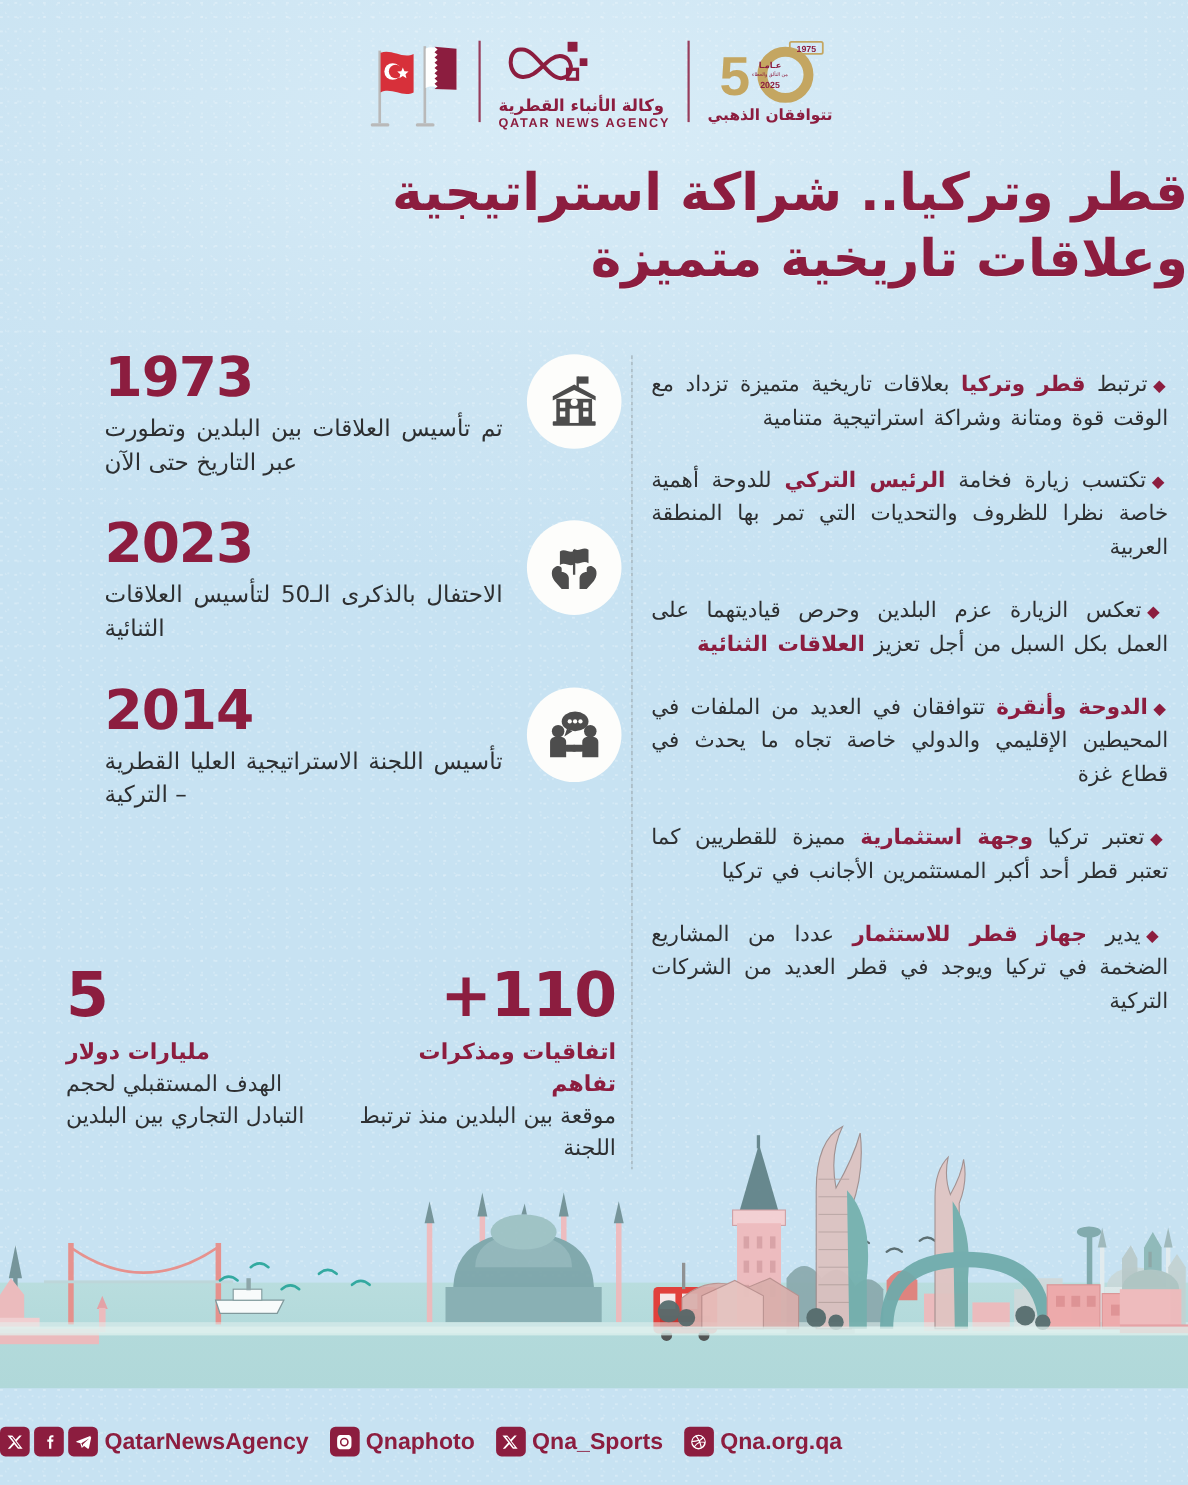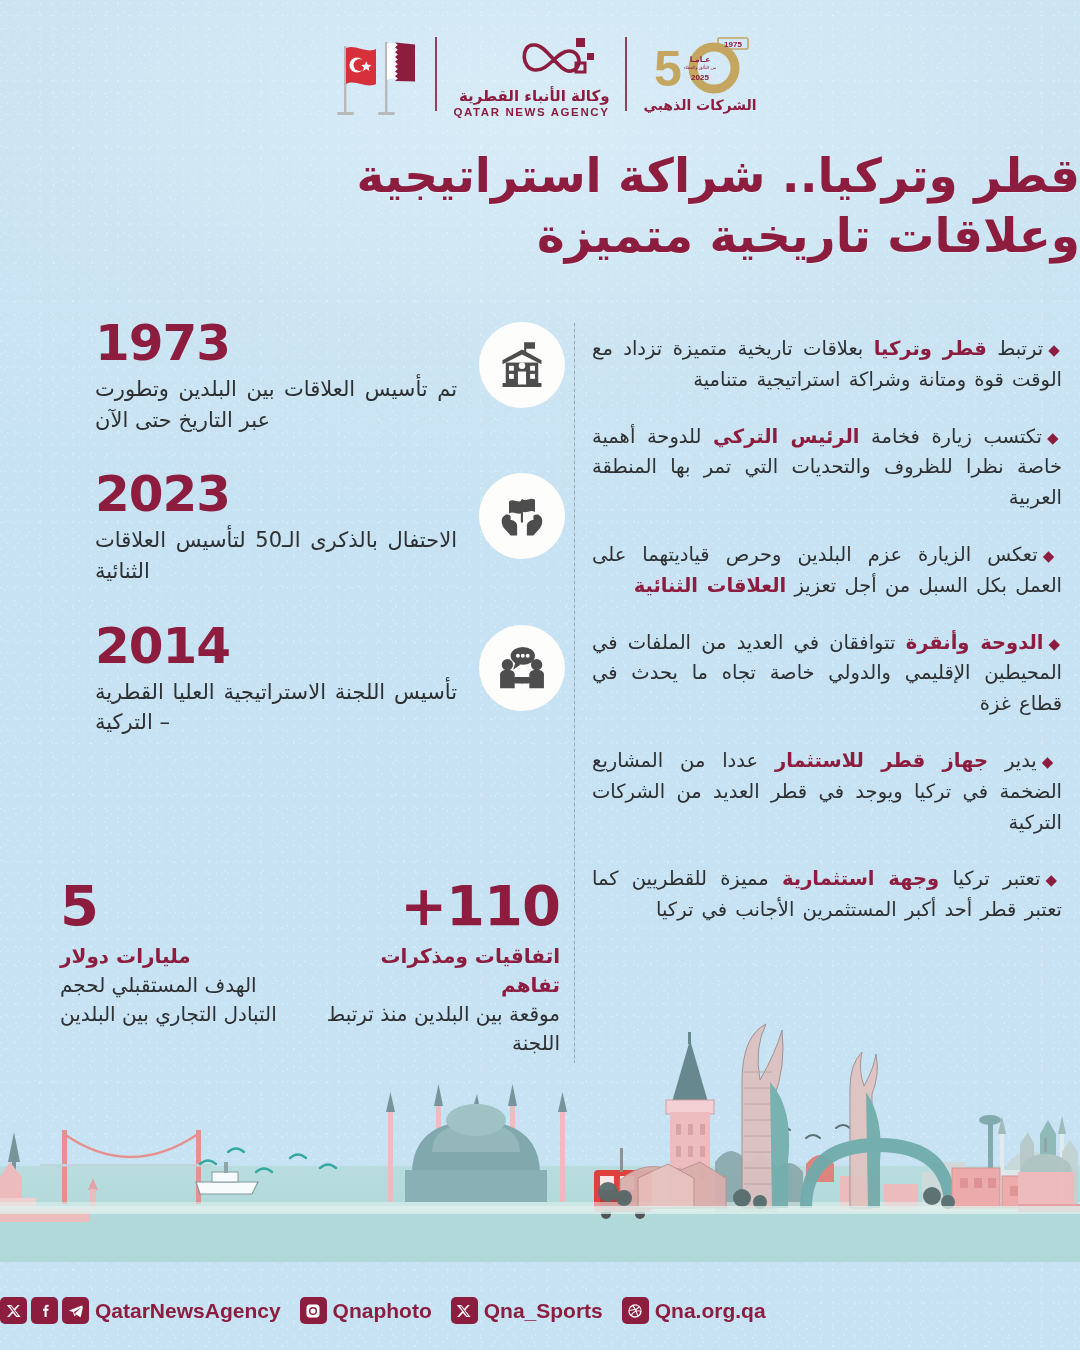--- a/index.html
+++ b/index.html
@@ -30,21 +30,21 @@
   .header {
     position:absolute; top:28px; left:0; right:0;
     display:flex; justify-content:center; align-items:center; gap:0;
     direction:ltr;
   }
   .logo-cell { display:flex; align-items:center; justify-content:center; padding:0 16px; }
   .vdiv { width:2px; height:74px; background:#8c1d3f; opacity:.85; }
 
   .flags { position:relative; width:96px; height:92px; }
 
-  .qna-logo { display:flex; flex-direction:column; align-items:flex-end; gap:2px; }
+  .qna-logo { display:flex; flex-direction:column; align-items:flex-start; gap:2px; }
   .qna-mark { width:96px; height:58px; }
   .qna-ar { font-size:15px; color:#8c1d3f; font-weight:bold; letter-spacing:.5px; line-height:1; }
   .qna-en { font-size:11.5px; color:#8c1d3f; font-weight:bold; letter-spacing:1.6px; line-height:1.2; font-family:"Liberation Sans",sans-serif; }
 
   .jubilee { display:flex; flex-direction:column; align-items:center; gap:3px; }
   .jubilee-mark { width:104px; height:58px; }
   .jubilee-txt { font-size:14px; color:#8c1d3f; font-weight:bold; letter-spacing:1px; }
 
   
   .title {
@@ -186,21 +186,21 @@
       <div class="jubilee">
         <svg class="jubilee-mark" viewBox="0 0 104 58">
           <text x="6" y="50" font-family="Liberation Sans, sans-serif" font-size="50" font-weight="bold" fill="#c4a661">5</text>
           <circle cx="66" cy="32" r="21" fill="none" stroke="#c4a661" stroke-width="9"></circle>
           <rect x="70" y="2" width="30" height="11" rx="1.5" fill="none" stroke="#c4a661" stroke-width="1.6"></rect>
           <text x="85" y="11" text-anchor="middle" font-family="Liberation Sans, sans-serif" font-size="8" font-weight="bold" fill="#8c1d3f">1975</text>
           <text x="52" y="26" text-anchor="middle" font-family="DejaVu Sans, sans-serif" font-size="7.5" font-weight="bold" fill="#8c1d3f">عـامـا</text>
           <text x="52" y="33" text-anchor="middle" font-family="DejaVu Sans, sans-serif" font-size="4.4" fill="#8c1d3f">من التألق والعطاء</text>
           <text x="52" y="44" text-anchor="middle" font-family="Liberation Sans, sans-serif" font-size="8" font-weight="bold" fill="#8c1d3f">2025</text>
         </svg>
-        <div class="jubilee-txt">الشركات الذهبي</div>
+        <div class="jubilee-txt">تتوافقان الذهبي</div>
       </div>
     </div>
   </div>
 
   <div class="title">
     <span>قطر وتركيا.. شراكة استراتيجية</span>
     <span>وعلاقات تاريخية متميزة</span>
   </div>
 
   <div class="content">
@@ -213,24 +213,24 @@
       <div class="bullet">
         <span class="dia">◆</span><span>تكتسب زيارة فخامة </span><b>الرئيس التركي</b><span> للدوحة أهمية خاصة نظرا للظروف والتحديات التي تمر بها المنطقة العربية</span>
       </div>
       <div class="bullet">
         <span class="dia">◆</span><span>تعكس الزيارة عزم البلدين وحرص قياديتهما على العمل بكل السبل من أجل تعزيز </span><b>العلاقات الثنائية</b><span></span>
       </div>
       <div class="bullet">
         <span class="dia">◆</span><span></span><b>الدوحة وأنقرة</b><span> تتوافقان في العديد من الملفات في المحيطين الإقليمي والدولي خاصة تجاه ما يحدث في قطاع غزة</span>
       </div>
       <div class="bullet">
+        <span class="dia">◆</span><span>تعتبر تركيا </span><b>وجهة استثمارية</b><span> مميزة للقطريين كما تعتبر قطر أحد أكبر المستثمرين الأجانب في تركيا</span>
+      </div>
+      <div class="bullet">
         <span class="dia">◆</span><span>يدير </span><b>جهاز قطر للاستثمار</b><span> عددا من المشاريع الضخمة في تركيا ويوجد في قطر العديد من الشركات التركية</span>
-      </div>
-      <div class="bullet">
-        <span class="dia">◆</span><span>تعتبر تركيا </span><b>وجهة استثمارية</b><span> مميزة للقطريين كما تعتبر قطر أحد أكبر المستثمرين الأجانب في تركيا</span>
       </div>
     </div>
 
     <div class="timeline">
 
       <div class="tl-item">
         <div class="tl-icon">
           <svg viewBox="0 0 64 64">
             <rect x="36" y="4" width="12" height="8"></rect>
             <rect x="34.6" y="4" width="2.6" height="14"></rect>

